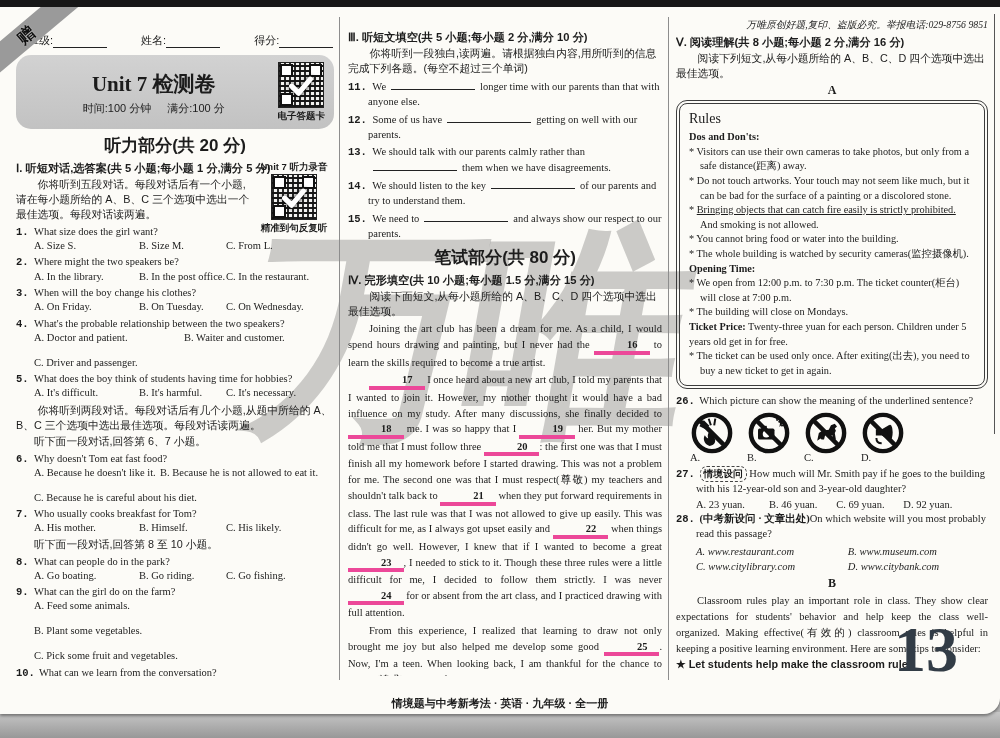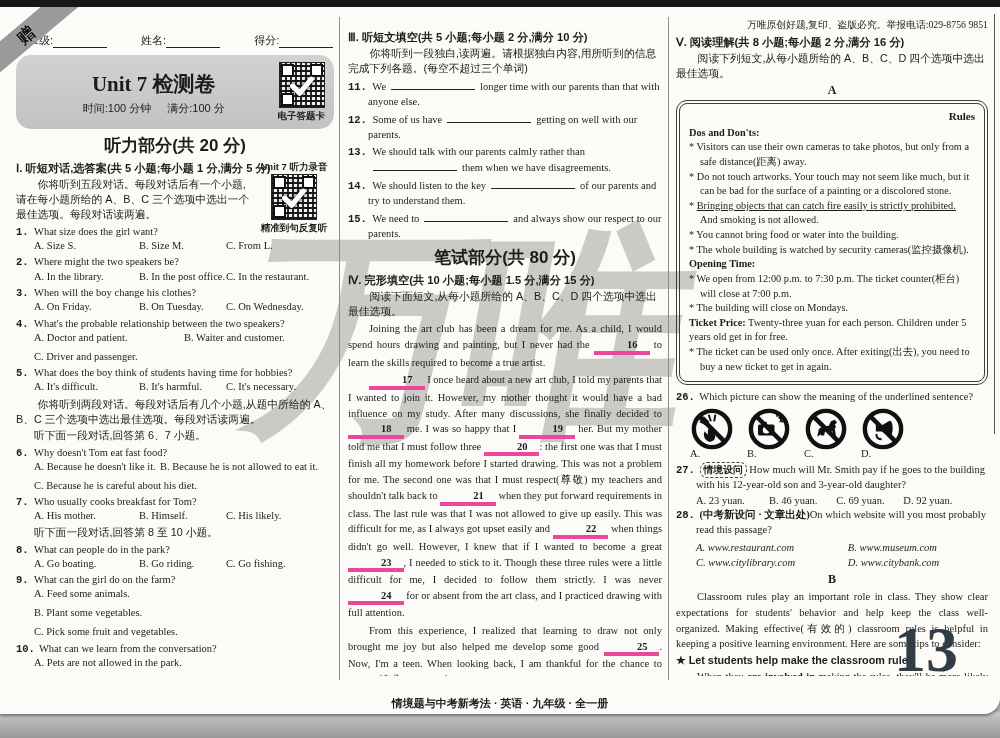--- a/index.html
+++ b/index.html
@@ -38,21 +38,21 @@
 
   
   .fill-header{display:flex;gap:34px;font-size:11px;font-family:"Liberation Sans",sans-serif;margin:2px 0 7px 12px}
   .wline{display:inline-block;width:54px;border-bottom:1px solid #222;height:11px;vertical-align:bottom}
   
   .title-box{background:linear-gradient(#d2d2d2,#c2c2c2);border-radius:15px;
     padding:7px 9px 6px 14px;display:grid;grid-template-columns:1fr auto;align-items:center;margin-bottom:4px}
   .tb-title{font-size:21px;font-weight:bold;text-align:center;font-family:"Liberation Serif",serif}
   .tb-sub{font-size:11px;text-align:center;margin-top:3px;font-family:"Liberation Sans",sans-serif}
   .tb-sub .gap{display:inline-block;width:16px}
-  .tb-qr{display:flex;flex-direction:column;align-items:flex-end}
+  .tb-qr{display:flex;flex-direction:column;align-items:flex-start}
   
   .qr{width:44px;height:44px;position:relative;border:1px solid #222;
     background:
       repeating-linear-gradient(90deg,rgba(20,20,20,.9) 0 2px,transparent 2px 5px),
       repeating-linear-gradient(0deg,#1a1a1a 0 2px,#f2f2f0 2px 5px);}
   .qr i{position:absolute;width:9px;height:9px;border:2px solid #111;background:#fff}
   .qr i.tl{left:1px;top:1px}.qr i.tr{right:1px;top:1px}.qr i.bl{left:1px;bottom:1px}
   .qr svg.chk{position:absolute;left:8px;top:8px;width:28px;height:28px;filter:drop-shadow(0 0 2px #000)}
   .qr-label{font-size:9.5px;font-weight:bold;font-family:"Liberation Sans",sans-serif;margin-top:2px;white-space:nowrap}
   
@@ -61,42 +61,42 @@
   .sec-head{font-size:11.2px;font-weight:bold;font-family:"Liberation Sans",sans-serif;margin:3px 0 1px}
   .instr{font-size:10.8px;line-height:1.4;text-indent:2em;font-family:"Liberation Sans",sans-serif}
   .sec1-wrap{position:relative}
   .lqr{position:absolute;right:0;top:-2px;width:80px;display:flex;flex-direction:column;align-items:center}
   .sec1-head{margin-right:0}
   .sec1-instr{padding-right:82px}
   
   .q{margin:2.5px 0;font-size:10.5px;line-height:1.34}
   .stem{display:flex;gap:4px}
   .qn{font-weight:bold;font-family:Liberation Mono, monospace;min-width:14px;flex:none}
-  .opts{padding-left:18px;display:grid;row-gap:5px}
+  .opts{padding-left:18px;display:grid;row-gap:11px}
   .row3{grid-template-columns:35% 29% 36%}
   .row21{grid-template-columns:50% 50%}
   .row66{grid-template-columns:42% 58%}
   .span2{grid-column:1/-1}
   .stack{grid-template-columns:100%}
   .sub-note{font-size:10.8px;font-family:"Liberation Sans",sans-serif;padding-left:18px;margin:2px 0}
   
   .fitem{font-size:10.5px;line-height:1.38;margin:3px 0;padding-left:20px;text-indent:-20px}
   .fitem .qn{display:inline;padding-right:3px}
   .blank{display:inline-block;width:84px;border-bottom:1px solid #222;height:10px;margin:0 5px}
   
   .para{margin:2px 0;font-size:10.5px;line-height:1.5;text-align:justify;text-indent:2em}
   .nblank{display:inline-block;padding:0 12px;border-bottom:4px solid #ec4899;font-weight:bold;line-height:1.1}
   .crow{display:grid;grid-template-columns:24px 69px 71px 72px 1fr;font-size:10.5px;line-height:1.62}
   
-  .top-note{font-size:9.8px;text-align:right;margin:0 0 2px;
+  .top-note{font-size:9.8px;text-align:right;font-style:italic;margin:0 0 2px;
     font-family:"Liberation Serif",serif}
   .plabel{text-align:center;font-weight:bold;font-size:12px;margin:2px 0}
   .rules-box{border:4px double #3c3c3c;border-radius:11px;padding:5px 9px 7px;font-size:10.3px;
     line-height:1.42;margin:2px 0 5px}
-  .rules-title{text-align:right;font-weight:bold;font-size:11px;margin-bottom:1px}
+  .rules-title{text-align:left;font-weight:normal;font-size:14px;margin-bottom:1px}
   .rb-h{font-weight:bold}
   .rb{padding-left:11px;text-indent:-11px}
   .rb::before{content:"* "}
   .rt{padding-left:0}
   .ul{text-decoration:underline}
   .bold{font-weight:bold}
   .rq{font-size:10.5px;line-height:1.42;padding-left:20px;text-indent:-20px;margin:2px 0}
   .rq .qn{display:inline;padding-right:2px}
   .tagbox{display:inline-block;border:1px dashed #444;border-radius:7px;padding:0 3px;
     font-weight:bold;font-size:9.8px;font-family:"Liberation Sans",sans-serif;text-indent:0}

